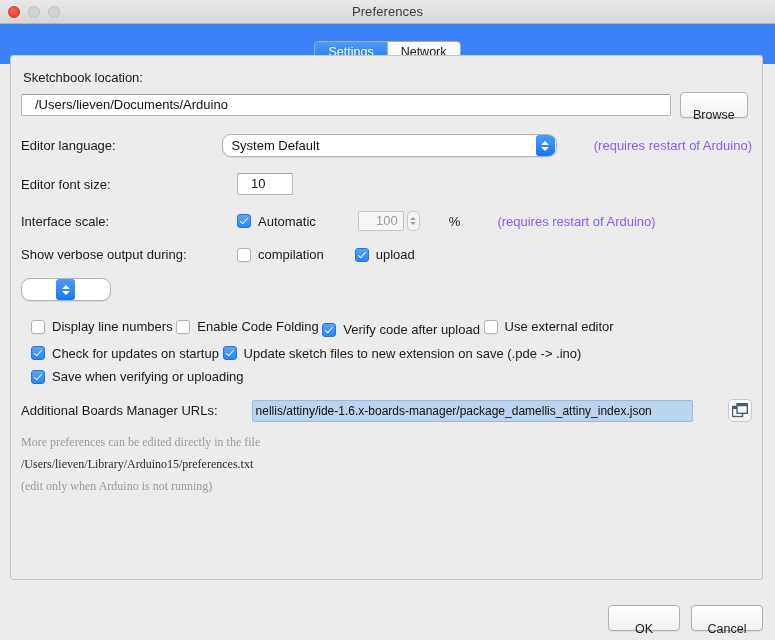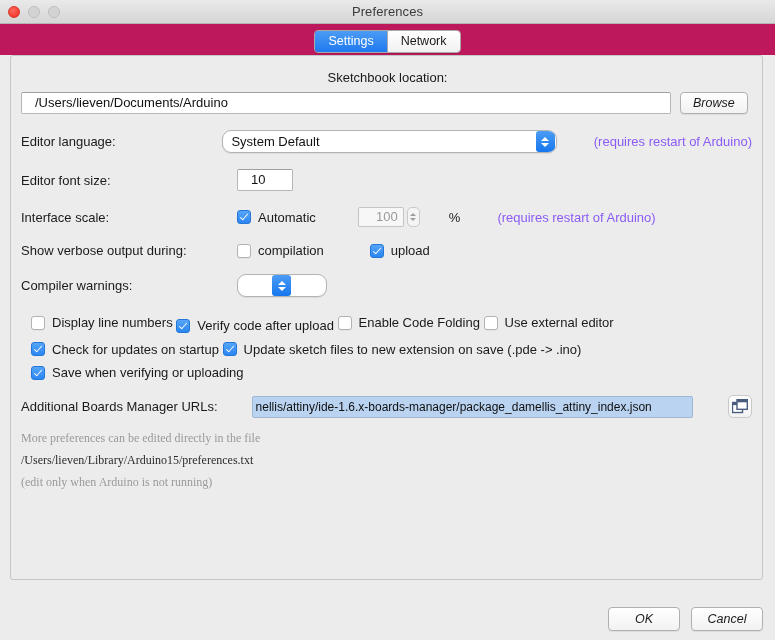--- a/index.html
+++ b/index.html
@@ -51,25 +51,25 @@
     width: 100%;
     text-align: center;
     font-size: 13px;
     color: #3b3b3b;
     letter-spacing: 0.1px;
   }
 
   
   .tabstrip {
     height: 28px;
-    background: #be185d;
-    display: flex;
-    align-items: center;
+    background: #3b82f6;
+    display: flex;
+    align-items: flex-end;
     justify-content: center;
-    padding-top: 3px;
+    padding-top: 12px;
   }
   .tabs {
     display: flex;
     border: 1px solid #a9a9a9;
     border-radius: 4px;
     overflow: hidden;
     box-shadow: 0 1px 1px rgba(0,0,0,0.10);
     height: 21px;
   }
   .tab {
@@ -116,21 +116,21 @@
     color: #1a1a1a;
     white-space: nowrap;
   }
   .hint {
     font-size: 13px;
     color: #8b5cf6;
     white-space: nowrap;
   }
 
   
-  .sk-label { margin: 6px 0 7px 2px; text-align: center; }
+  .sk-label { margin: 6px 0 7px 2px; }
   .sk-row { display: flex; align-items: center; gap: 9px; }
   .textfield {
     box-sizing: border-box;
     height: 22px;
     border: 1px solid #b6b6b6;
     border-top-color: #a0a0a0;
     background: #ffffff;
     border-radius: 2px;
     font-size: 13px;
     color: #111;
@@ -138,32 +138,31 @@
     padding: 0 13px;
     overflow: hidden;
     white-space: nowrap;
   }
   #sketchbook-path { width: 650px; }
 
   .btn {
     box-sizing: border-box;
     height: 22px;
     min-width: 64px;
-    padding: 0 12px;
+    padding: 12px 12px;
     border: 1px solid #b0b0b0;
     border-radius: 4px;
     background: linear-gradient(to bottom, #ffffff 0%, #f2f2f2 100%);
     box-shadow: 0 1px 1px rgba(0,0,0,0.07);
     font-size: 12.5px;
     line-height: 20px;
     text-align: center;
     color: #1a1a1a;
     cursor: default;
     white-space: nowrap;
-    font-style: italic;
   }
 
   
   .combo {
     box-sizing: border-box;
     position: relative;
     height: 23px;
     border: 1px solid #b3b3b3;
     border-radius: 9px;
     background: #ffffff;
@@ -384,49 +383,48 @@
       <div class="label" style="margin-left:3px;">%</div>
       <div class="hint" style="margin-left:11px;">(requires restart of Arduino)</div>
     </div>
 
     <div class="row" style="margin-top:16px;">
       <div class="label" style="width:190px;">Show verbose output during:</div>
       <div class="cb-wrap">
         <span class="cb off"></span>
         <span class="cb-label">compilation</span>
       </div>
-      <div class="cb-wrap" style="margin-left:20px;">
+      <div class="cb-wrap" style="margin-left:5px;">
         <span class="cb on"></span>
         <span class="cb-label">upload</span>
       </div>
     </div>
 
     <div class="row" style="margin-top:16px;">
-      <div class="label" style="width:190px;">Compiler warnings:</div>
       <div class="combo" id="warn-combo">
         <div class="combo-value">None</div>
         <div class="combo-arrow">
           <div class="chev up"></div>
           <div class="chev down"></div>
         </div>
       </div>
     </div>
 
     <div style="margin-top:18px; margin-left:10px;">
       <div class="cb-wrap" style="margin-bottom:8px;">
         <span class="cb off"></span>
         <span class="cb-label">Display line numbers</span>
       </div>
       <div class="cb-wrap" style="margin-bottom:8px;">
-        <span class="cb on"></span>
-        <span class="cb-label">Verify code after upload</span>
-      </div>
-      <div class="cb-wrap" style="margin-bottom:8px;">
         <span class="cb off"></span>
         <span class="cb-label">Enable Code Folding</span>
+      </div>
+      <div class="cb-wrap" style="margin-bottom:8px;">
+        <span class="cb on"></span>
+        <span class="cb-label">Verify code after upload</span>
       </div>
       <div class="cb-wrap" style="margin-bottom:8px;">
         <span class="cb off"></span>
         <span class="cb-label">Use external editor</span>
       </div>
       <div class="cb-wrap" style="margin-bottom:8px;">
         <span class="cb on"></span>
         <span class="cb-label">Check for updates on startup</span>
       </div>
       <div class="cb-wrap" style="margin-bottom:8px;">

